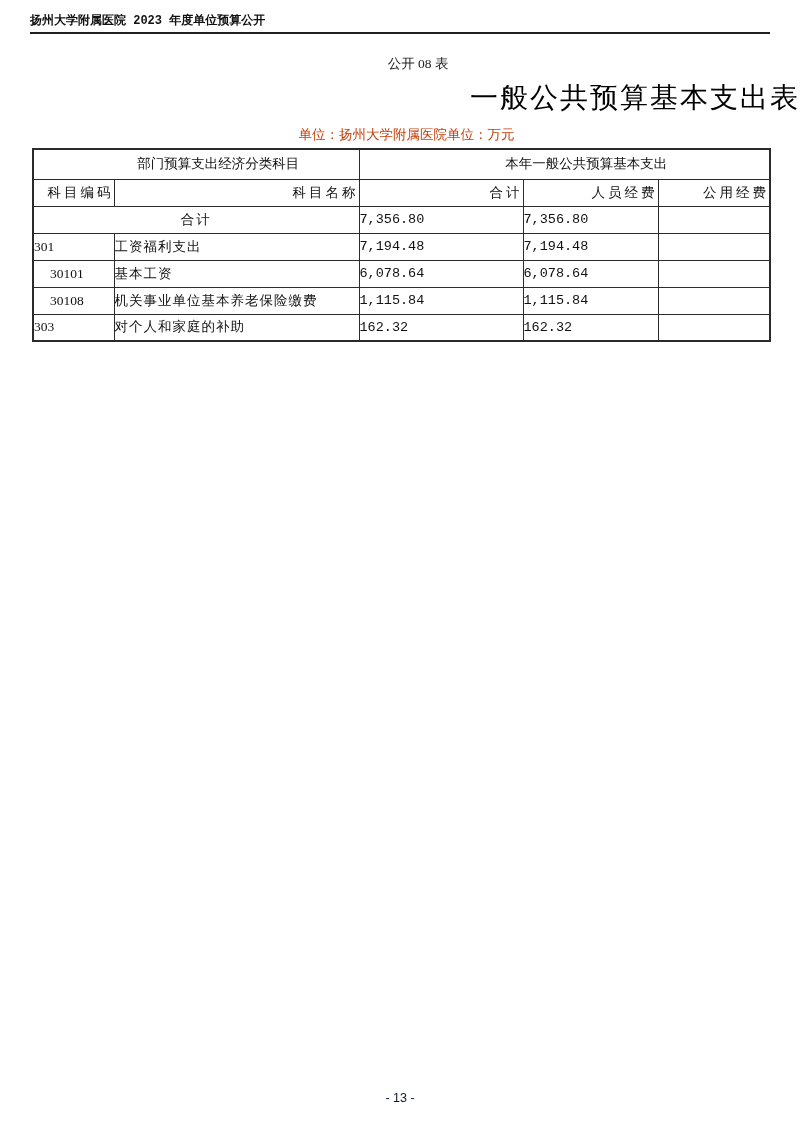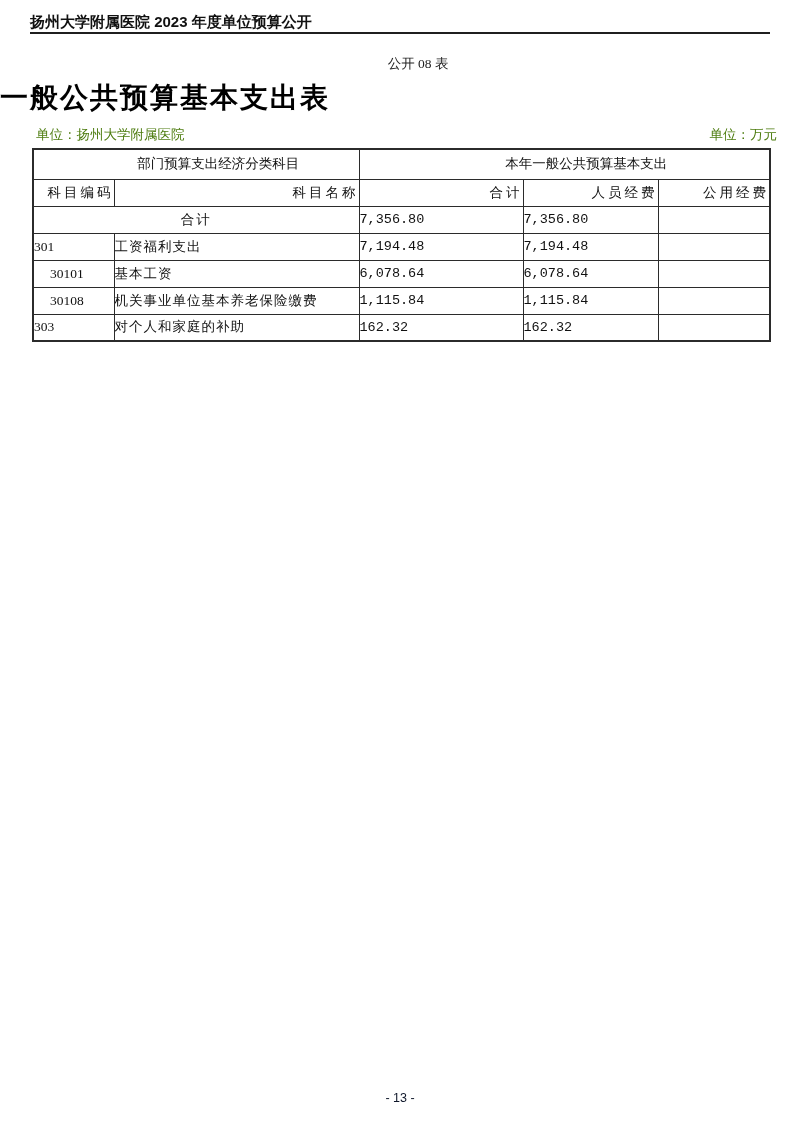--- a/index.html
+++ b/index.html
@@ -7,54 +7,54 @@
   body {
     width: 800px; height: 1131px;
     background: #ffffff;
     color: #1a1a1a;
     font-family: "Liberation Serif", serif;
     position: relative;
     overflow: hidden;
   }
   .doc-header-text {
     margin: 14px 30px 0 30px;
-    font-family: Liberation Sans, sans-serif;
+    font-family: Liberation Mono, monospace;
     font-weight: bold;
-    font-size: 15px;
+    font-size: 12px;
     line-height: 15px;
     color: #111;
   }
   .doc-header-rule {
     margin: 3px 30px 0 30px;
     border-top: 2px solid #1f1f1f;
     height: 0;
   }
   .form-no {
     margin: 21px 0 0 36px;
     font-size: 13.5px;
     line-height: 17px;
     color: #222;
     text-align: center;
   }
   .title {
     margin: 12px 0 0 0;
-    text-align: left;
+    text-align: right;
     font-size: 28px;
     line-height: 28px;
-    font-weight: bold;
+    font-weight: normal;
     letter-spacing: 2px;
     color: #000;
   }
   .unit-row {
     display: flex;
-    justify-content: space-between;
+    justify-content: center;
     margin: 14px 23px 0 36px;
     font-size: 13.5px;
     line-height: 17px;
-    color: #4d7c0f;
+    color: #c2410c;
   }
   table.budget-table {
     margin: 5px 0 0 32px;
     width: 737px;
     border-collapse: collapse;
     table-layout: fixed;
     border: 2px solid #2b2b2b;
   }
   .budget-table th, .budget-table td {
     border: 1px solid #2b2b2b;

